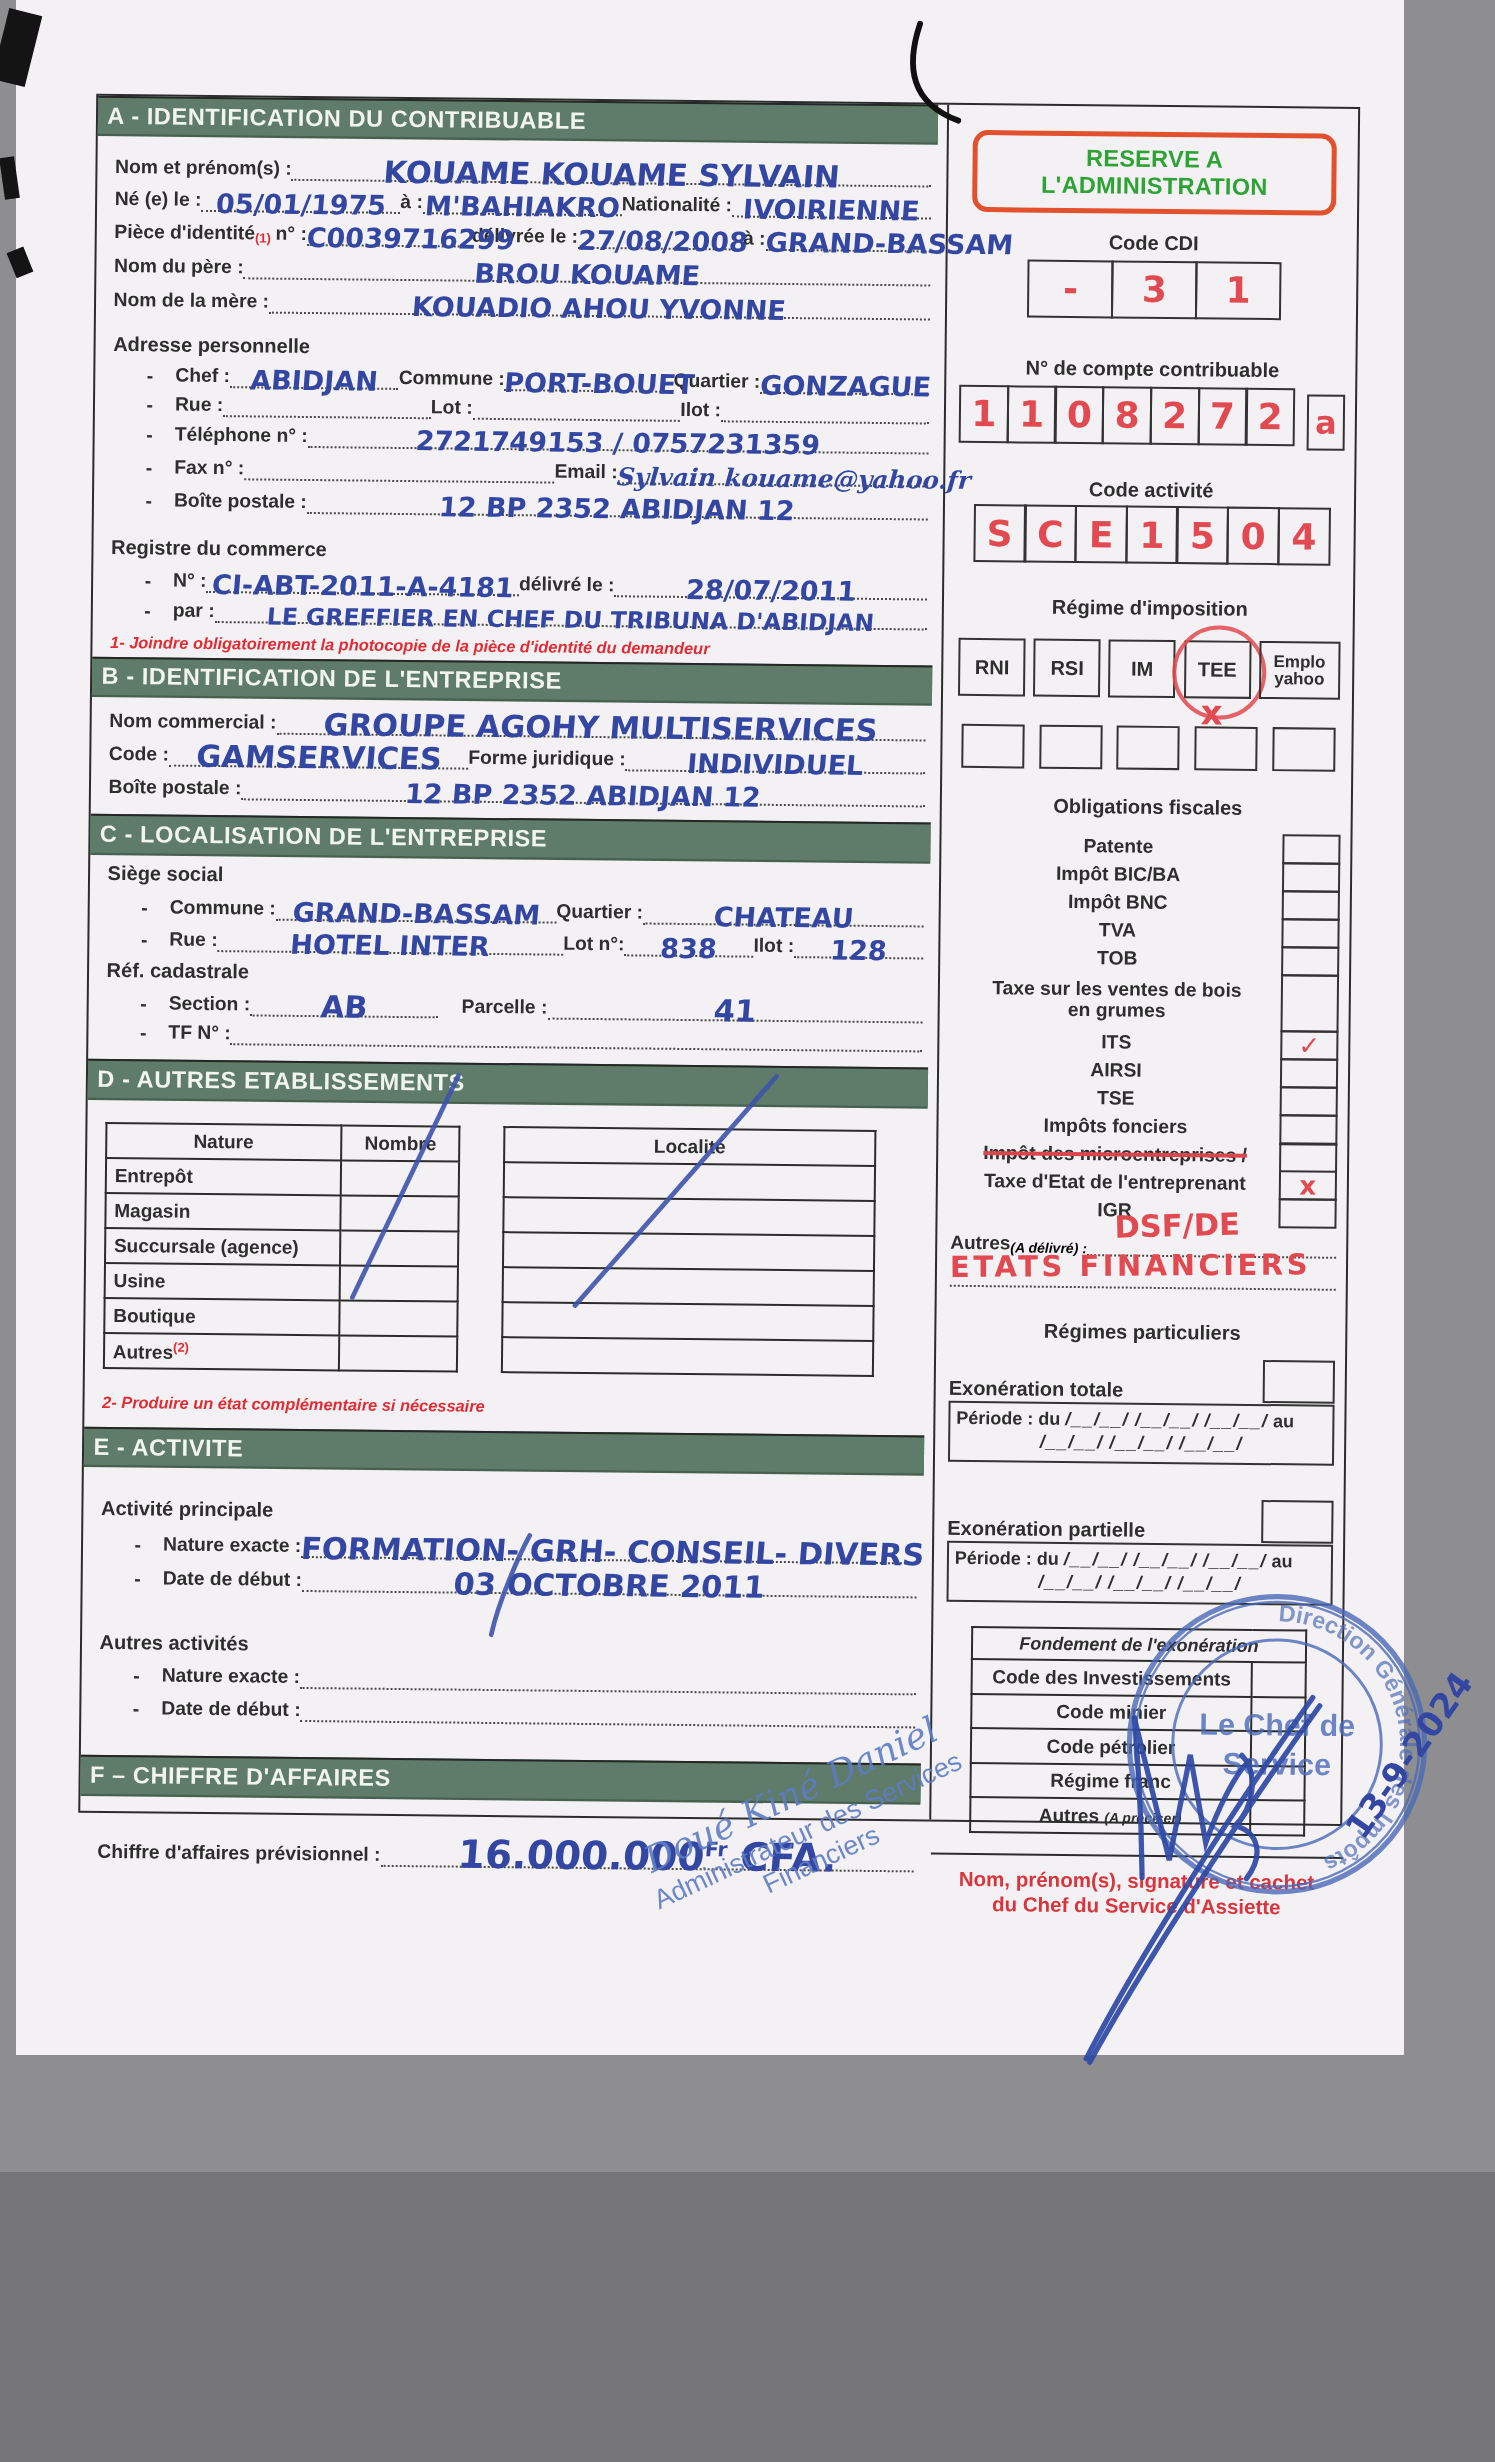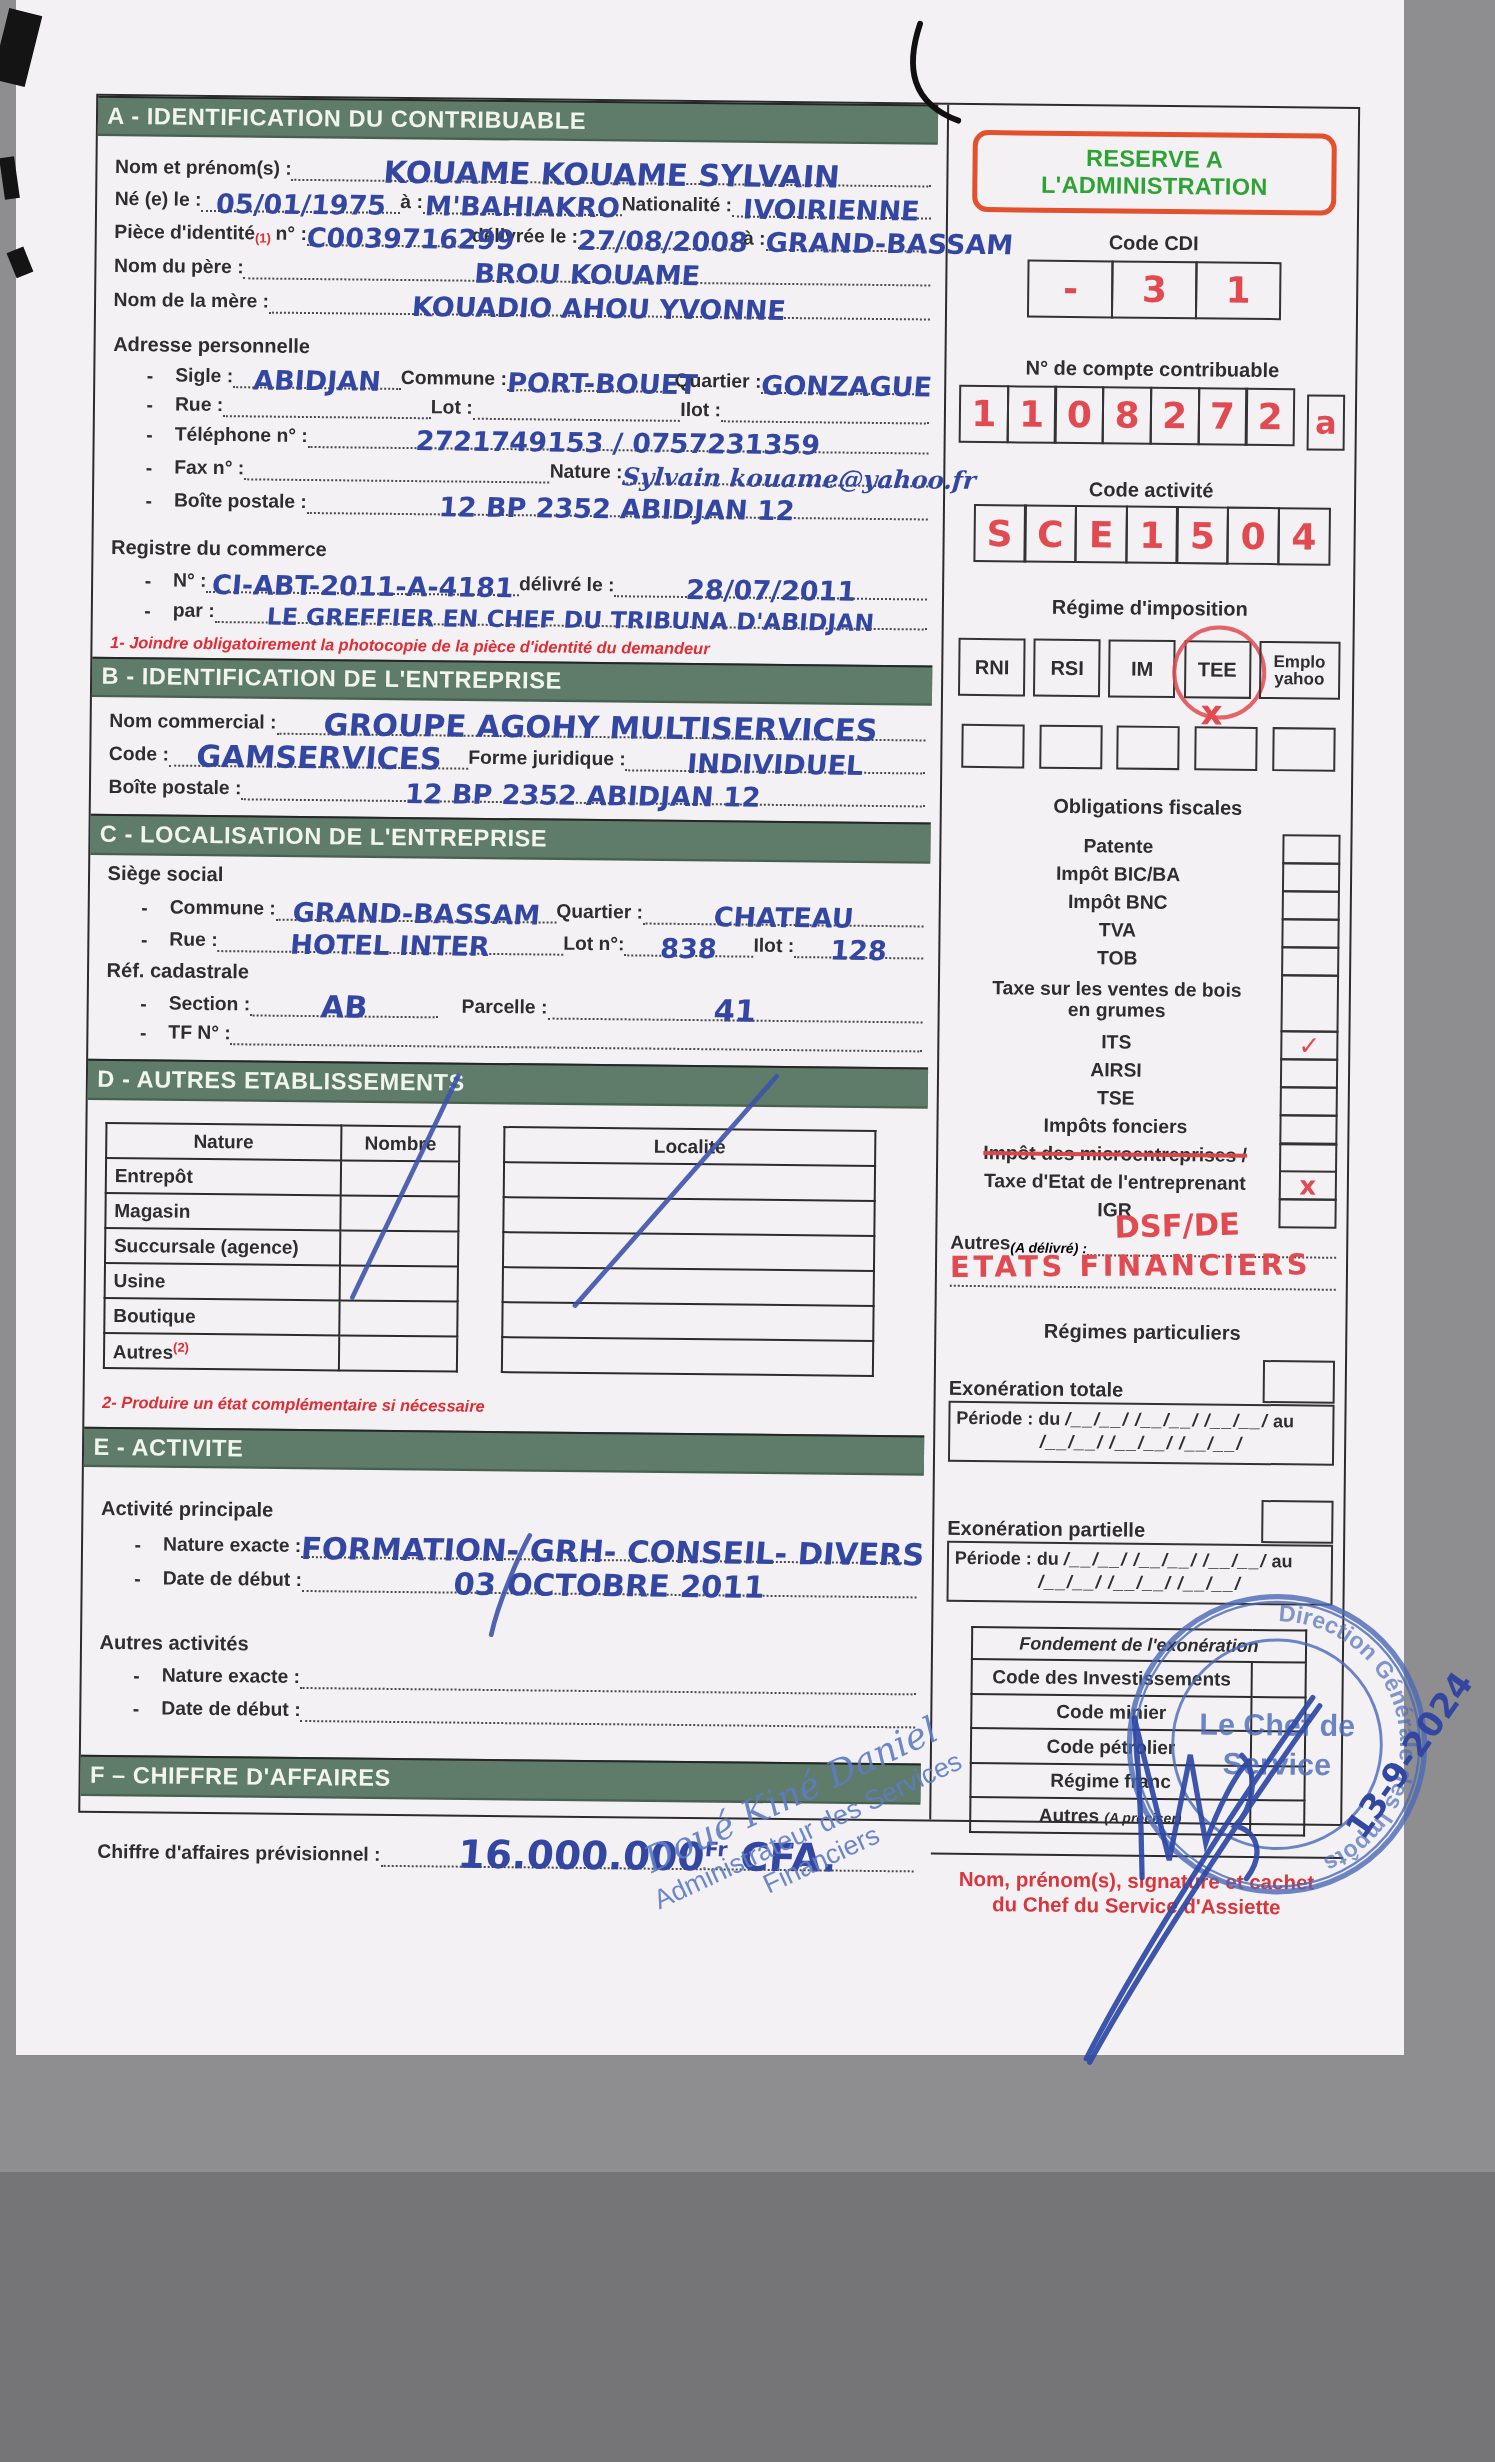--- a/index.html
+++ b/index.html
@@ -126,21 +126,21 @@
       </div>
       <div class="row" style="height:34px;" data-interactable="false">
         <span class="lbl" data-interactable="false">Nom de la mère :</span>
         <span class="fill" data-interactable="false"><span class="hw" data-interactable="false">KOUADIO AHOU YVONNE</span></span>
       </div>
 
       <div class="grp-title" style="margin-top:21px;" data-interactable="false">Adresse personnelle</div>
 
       <div class="row sub" style="height:30.5px;" data-interactable="false">
         <span class="dash" data-interactable="false">-</span>
-        <span class="lbl" data-interactable="false">Sigle :</span>
+        <span class="lbl" data-interactable="false">Chef :</span>
         <span class="fill" data-interactable="false"><span class="hw" data-interactable="false">ABIDJAN</span></span>
         <span class="lbl" data-interactable="false">Commune :</span>
         <span class="fill" data-interactable="false"><span class="hw" data-interactable="false">PORT-BOUET</span></span>
         <span class="lbl" data-interactable="false">Quartier :</span>
         <span class="fill" data-interactable="false"><span class="hw" data-interactable="false">GONZAGUE</span></span>
       </div>
       <div class="row sub" style="height:29px;" data-interactable="false">
         <span class="dash" data-interactable="false">-</span>
         <span class="lbl" data-interactable="false">Rue :</span>
         <span class="fill" data-interactable="false"></span>
@@ -151,21 +151,21 @@
       </div>
       <div class="row sub" style="height:30.5px;" data-interactable="false">
         <span class="dash" data-interactable="false">-</span>
         <span class="lbl" data-interactable="false">Téléphone n° :</span>
         <span class="fill" data-interactable="false"><span class="hw" data-interactable="false">2721749153 / 0757231359</span></span>
       </div>
       <div class="row sub" style="height:33px;" data-interactable="false">
         <span class="dash" data-interactable="false">-</span>
         <span class="lbl" data-interactable="false">Fax n° :</span>
         <span class="fill" data-interactable="false"></span>
-        <span class="lbl" data-interactable="false">Nature :</span>
+        <span class="lbl" data-interactable="false">Email :</span>
         <span class="fill" data-interactable="false"><span class="hw" style="font-family:'DejaVu Serif',serif;font-style:italic;font-size:24.6px;" data-interactable="false">Sylvain kouame@yahoo.fr</span></span>
       </div>
       <div class="row sub" style="height:33px;" data-interactable="false">
         <span class="dash" data-interactable="false">-</span>
         <span class="lbl" data-interactable="false">Boîte postale :</span>
         <span class="fill" data-interactable="false"><span class="hw" data-interactable="false">12 BP 2352 ABIDJAN 12</span></span>
       </div>
 
       <div class="grp-title" style="margin-top:23.5px;" data-interactable="false">Registre du commerce</div>
 

